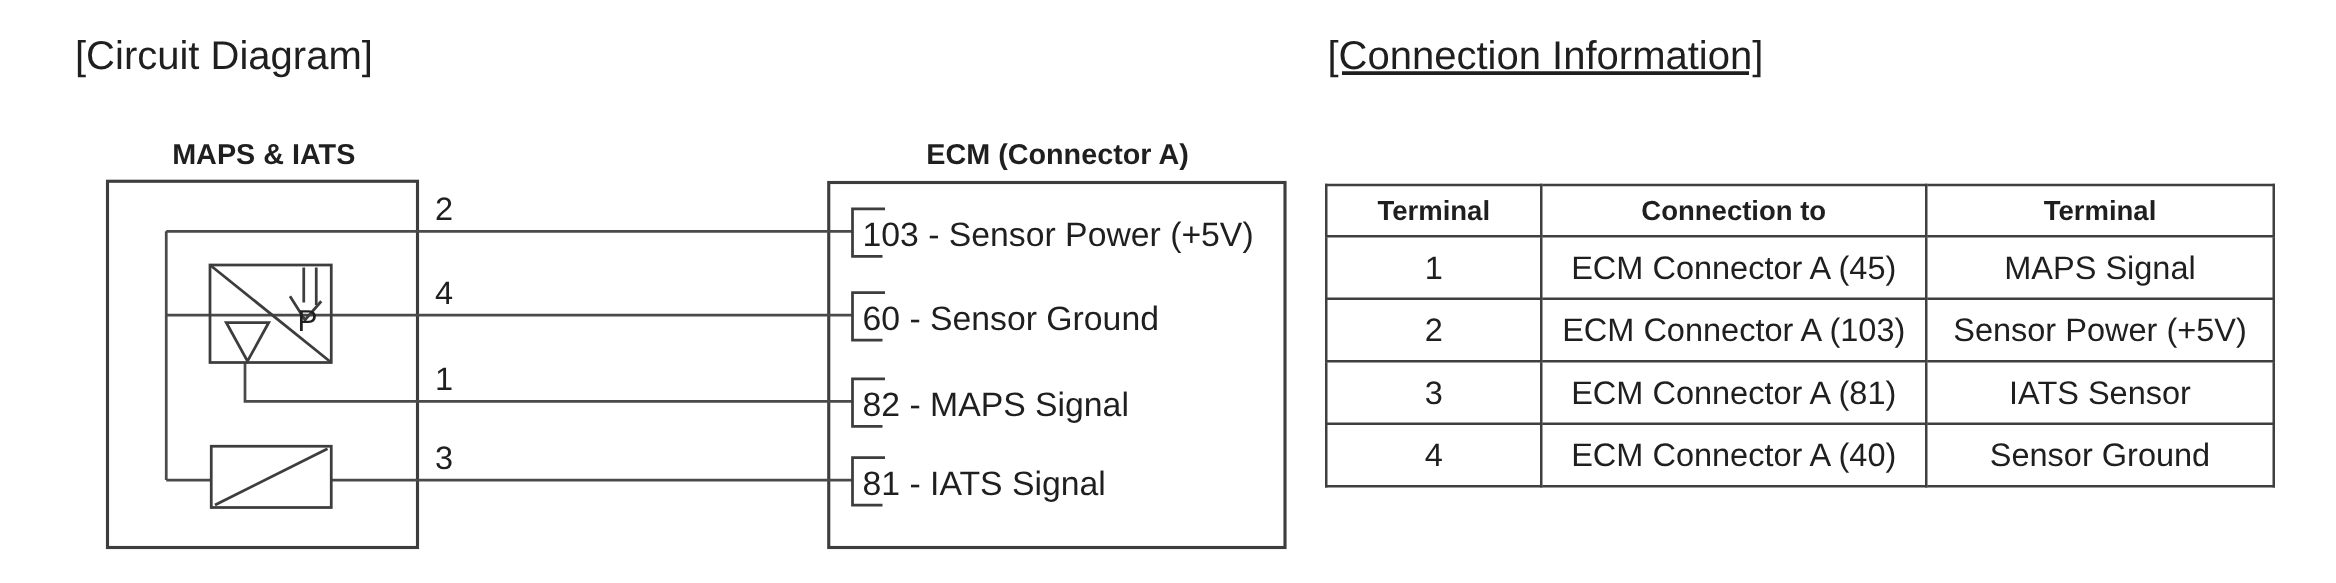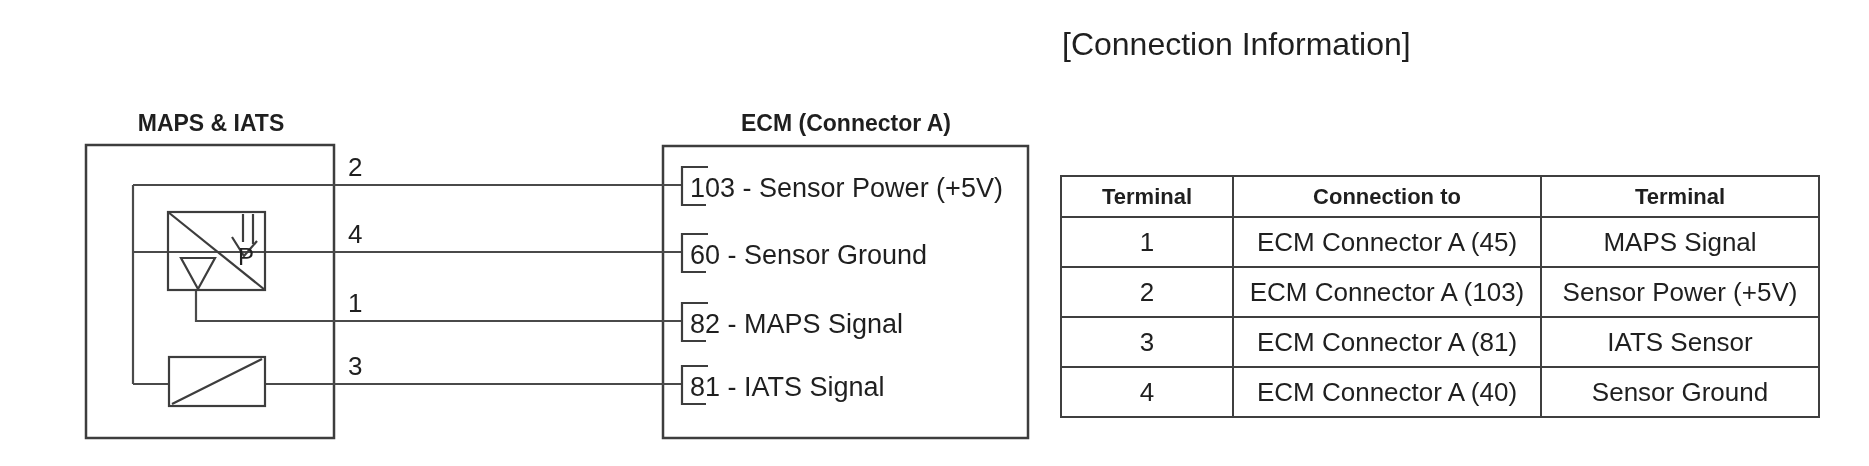--- a/index.html
+++ b/index.html
@@ -18,21 +18,21 @@
   }
   .section-heading {
     position: absolute;
     top: 26px;
     font-size: 32px;
     line-height: 1.15;
     color: #1f1f1f;
     white-space: nowrap;
   }
   #heading-circuit { left: 60px; }
-  #heading-connection { left: 1062px; }
+  #heading-connection { left: 1062px; text-decoration: underline; }
 
   svg.circuit {
     position: absolute;
     left: 0;
     top: 0;
   }
   svg .box       { fill: none; stroke: #3d3d3d; stroke-width: 2.5; }
   svg .wire      { fill: none; stroke: #4a4a4a; stroke-width: 2.2; }
   svg .symbol    { fill: none; stroke: #3d3d3d; stroke-width: 2.2; }
   svg .tri       { fill: #ffffff; stroke: #3d3d3d; stroke-width: 2.2; }
@@ -43,21 +43,20 @@
   .pin-label     { font-size: 27px; }
   .p-label       { font-size: 24px; }
 
   table.conn {
     position: absolute;
     left: 1060px;
     top: 147px;
     border-collapse: collapse;
     table-layout: fixed;
     background: #ffffff;
-    margin-top: 28px;
   }
   table.conn th, table.conn td {
     border: 2px solid #3f3f3f;
     text-align: center;
     vertical-align: middle;
     padding: 0 2px;
     white-space: nowrap;
     overflow: hidden;
   }
   table.conn th {
@@ -72,20 +71,21 @@
   }
   .col-terminal { width: 172px; }
   .col-connected { width: 308px; }
   .col-function { width: 278px; }
 </style>
 </head>
 <body>
 
 <div class="stage">
 
+  <div class="section-heading" id="heading-circuit">[Circuit Diagram]</div>
 
   <div class="section-heading" id="heading-connection">[Connection Information]</div>
 
   <svg class="circuit" width="1060" height="466" viewBox="0 0 1060 466">
 
     <text class="box-title" x="211" y="131">MAPS &amp; IATS</text>
     <text class="box-title" x="846" y="131">ECM (Connector A)</text>
 
     <rect class="box" x="86" y="145" width="248" height="293"></rect>
 

